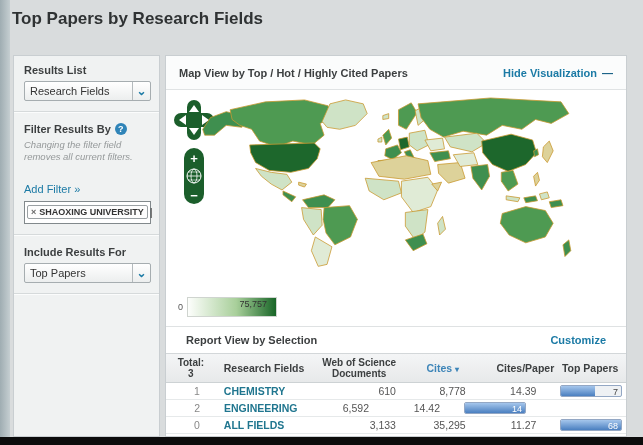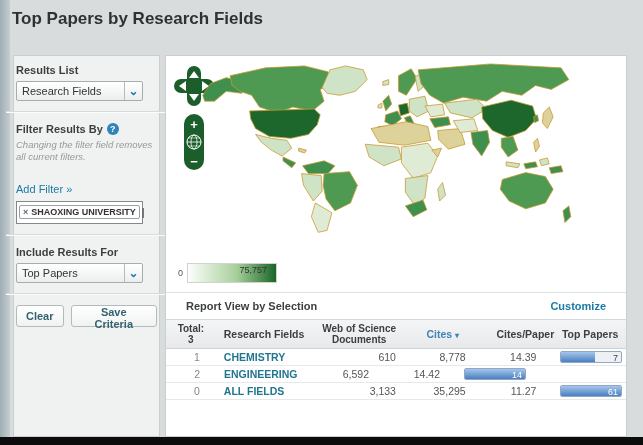--- a/index.html
+++ b/index.html
@@ -6,21 +6,21 @@
   html,body { width:643px; height:445px; }
   body { font-family:"Liberation Sans", sans-serif; background:#d9dcdd; position:relative; overflow:hidden; }
 
   .left-strip { position:absolute; left:0; top:0; width:10px; height:445px;
     background:linear-gradient(to right,#9fadb2,#c5ced1); }
 
   .page-title { position:absolute; left:12px; top:9px; font-size:17px; font-weight:bold; color:#2f3233; }
 
   
   .sidebar { position:absolute; left:13px; top:55px; width:147px; height:382px;
-    background:#f0f2f2; border:1px solid #c9ced1; padding:8px 2px; }
+    background:#f0f2f2; border:1px solid #c9ced1; padding:8px 10px; }
   .sb-label { font-size:11px; font-weight:bold; color:#3c3f40; }
   .sel { margin-top:5px; height:20px; width:127px; background:linear-gradient(#ffffff,#eceeee);
     border:1px solid #a6adb0; border-radius:2px; display:flex; align-items:center; cursor:pointer; }
   .sel .sel-text { flex:1; font-size:11px; color:#333; padding-left:5px; white-space:nowrap; overflow:hidden; }
   .sel .sel-arrow { width:18px; height:100%; border-left:1px solid #b4babd; color:#1b7aa5;
     font-size:12px; font-weight:bold; display:flex; align-items:center; justify-content:center; }
   .divider { margin:10px -10px; border-top:1px solid #d6dadb; border-bottom:1px solid #fbfcfc; }
   .fr-head { display:flex; align-items:center; gap:4px; }
   .help-icon { width:12px; height:12px; border-radius:50%; background:#2f84b8; color:#fff;
     font-size:9px; font-weight:bold; text-align:center; line-height:12px; cursor:pointer; }
@@ -125,28 +125,31 @@
   <div class="divider"></div>
 
   <div class="sb-label">Include Results For</div>
   <div class="sel">
     <span class="sel-text">Top Papers</span>
     <span class="sel-arrow">⌄</span>
   </div>
 
   <div class="divider"></div>
 
-  <div class="btn-row">
-    <button class="btn">Clear</button>
-    <button class="btn">Save Criteria</button>
-  </div>
 </div>
 
 <div class="panel">
 
+  <div class="map-header">
+    <span class="mh-title">Map View by Top / Hot / Highly Cited Papers</span>
+    <span class="hide-viz">
+      <span>Hide Visualization</span>
+      <span class="minus-glyph">—</span>
+    </span>
+  </div>
 
   <div class="map-region">
 
     <svg class="map-controls" width="40" height="106" viewBox="0 0 40 106">
       <g>
         <rect x="13" y="0" width="14" height="40" rx="7" fill="#1b5e2b"></rect>
         <rect x="0" y="13" width="40" height="14" ry="7" fill="#1b5e2b"></rect>
         <polygon points="20,5 15,12 25,12" fill="#fff"></polygon>
         <polygon points="20,35 15,28 25,28" fill="#fff"></polygon>
         <polygon points="5,20 12,15 12,25" fill="#fff"></polygon>
@@ -278,20 +281,20 @@
 
   <div class="tbl-row">
     <div class="col-rank">0</div>
     <div class="col-field">ALL FIELDS</div>
     <div class="col-docs">3,133</div>
     <div class="col-cites">35,295</div>
     <div class="col-cpp">11.27</div>
     <div class="col-top">
       <div class="bar-track">
         <div class="bar-fill" style="width: 100%;"></div>
-        <span class="bar-val v-light">61</span>
+        <span class="bar-val v-light">68</span>
       </div>
     </div>
   </div>
 
 </div>
 
 <div class="bottom-bar"></div>
 
 </body></html>

